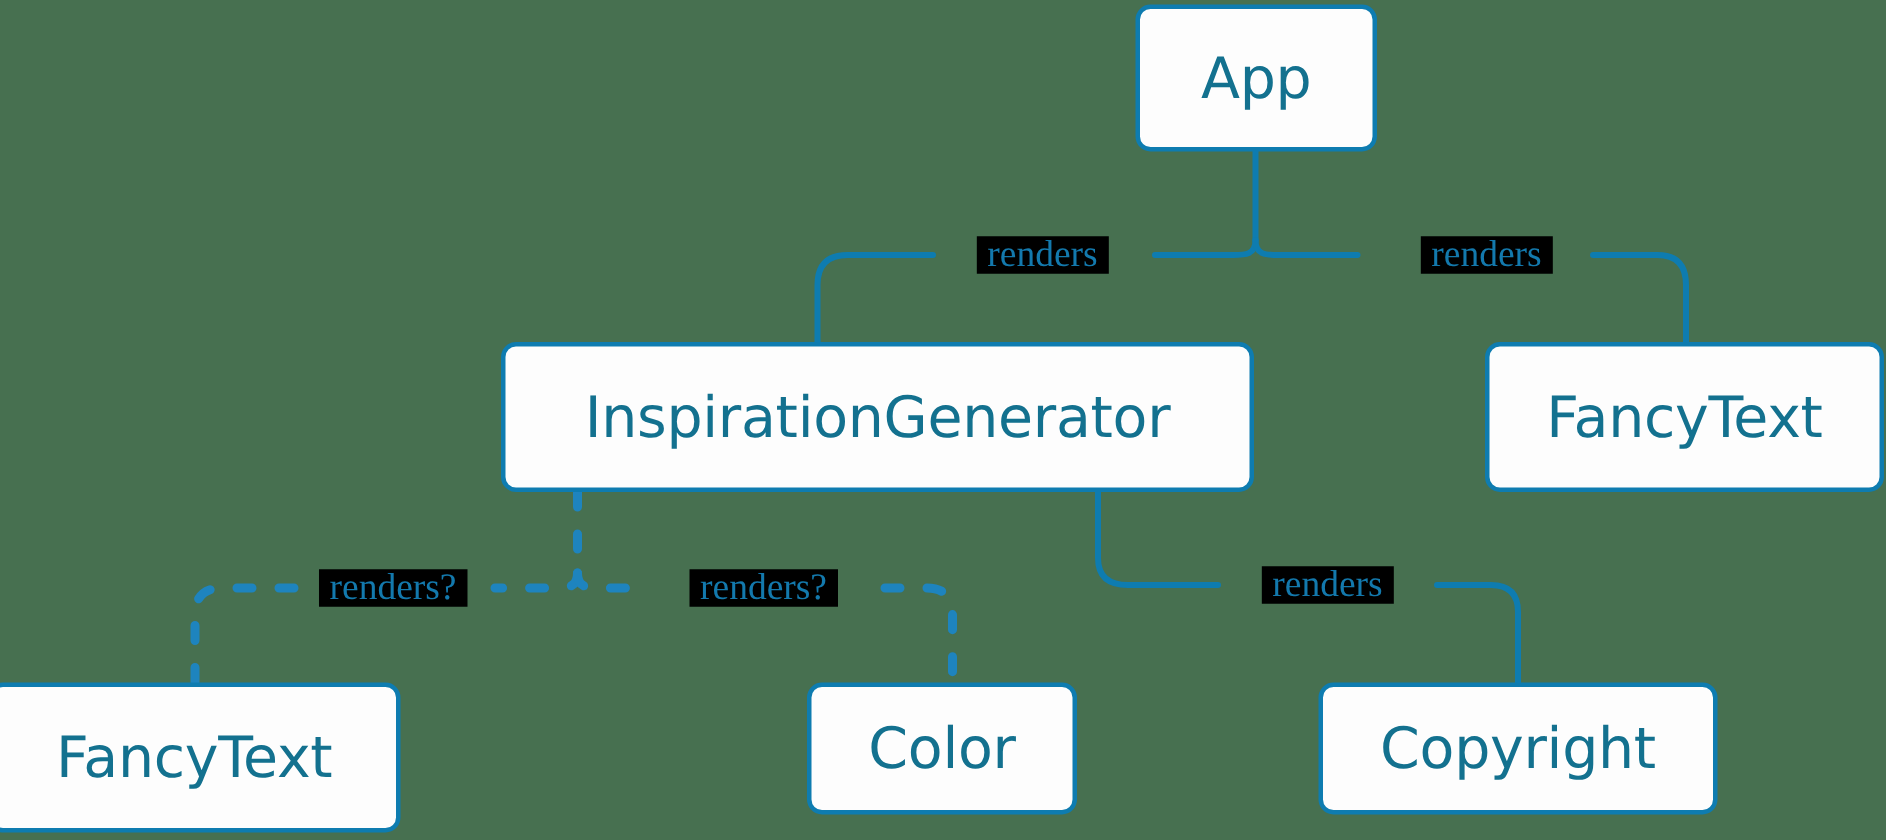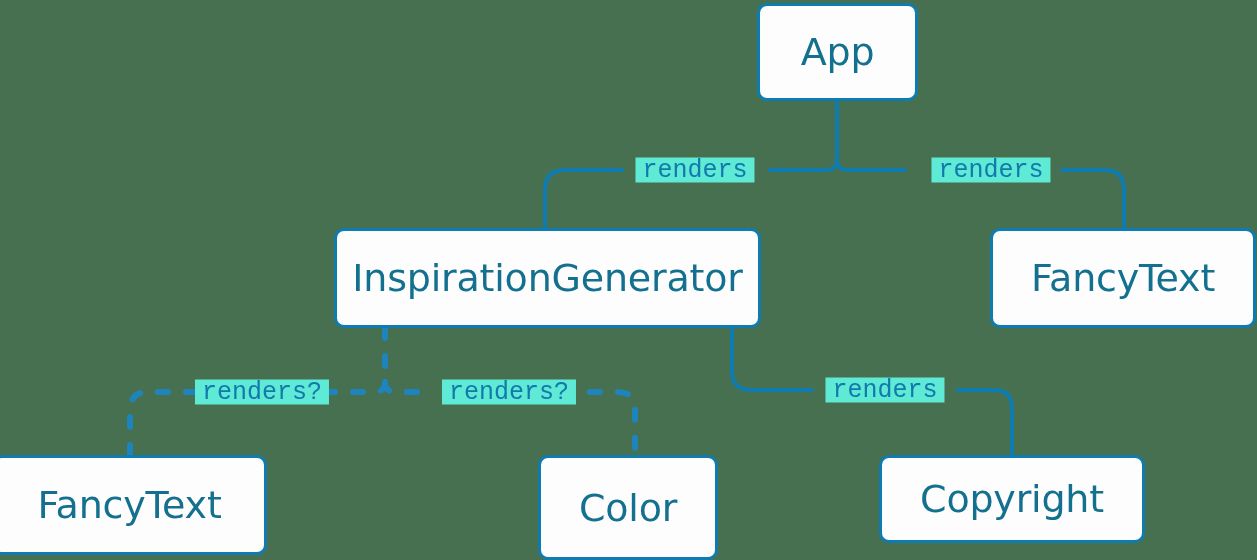--- a/index.html
+++ b/index.html
@@ -46,24 +46,24 @@
     white-space: nowrap;
   }
   .node-label {
     color: #13718F;
     pointer-events: none;
   }
   .edge-label {
     position: absolute;
     color: #1379AD;
     font-size: 25px;
-    font-family: Liberation Mono, monospace;
+    font-family: Liberation Serif, serif;
     line-height: 1;
     white-space: nowrap;
-    background: #5eead4;
+    background: #000000;
     padding: 0 7px;
     transform: translate(-50%, -50%);
   }
 </style>
 </head>
 <body>
 
 <div id="diagram-root">
 
   <svg class="diagram-canvas" viewBox="0 0 1257 560">
@@ -93,33 +93,33 @@
       <path d="M 196,392 L 148,392 Q 130,392 130,410 L 130,455"></path>
 
       <path d="M 590,392 L 618,392 Q 635,392 635,410 L 635,455"></path>
     </g>
   </svg>
 
   <div class="node-box" style="left:757px; top:3px; width:161px; height:98px;">
     <span class="node-label">App</span>
   </div>
 
-  <div class="node-box" style="left:334px; top:228px; width:427px; height:100px;">
+  <div class="node-box" style="left:334px; top:228px; width:502px; height:100px;">
     <span class="node-label">InspirationGenerator</span>
   </div>
 
   <div class="node-box" style="left:990px; top:228px; width:266px; height:100px;">
     <span class="node-label">FancyText</span>
   </div>
 
   <div class="node-box" style="left:-8px; top:455px; width:275px; height:100px;">
     <span class="node-label">FancyText</span>
   </div>
 
-  <div class="node-box" style="left:538px; top:455px; width:180px; height:105px;">
+  <div class="node-box" style="left:538px; top:455px; width:180px; height:88px;">
     <span class="node-label">Color</span>
   </div>
 
   <div class="node-box" style="left:879px; top:455px; width:266px; height:88px;">
     <span class="node-label">Copyright</span>
   </div>
 
   <div class="edge-label" style="left:695px; top:170px;">renders</div>
 
   <div class="edge-label" style="left:991px; top:170px;">renders</div>

